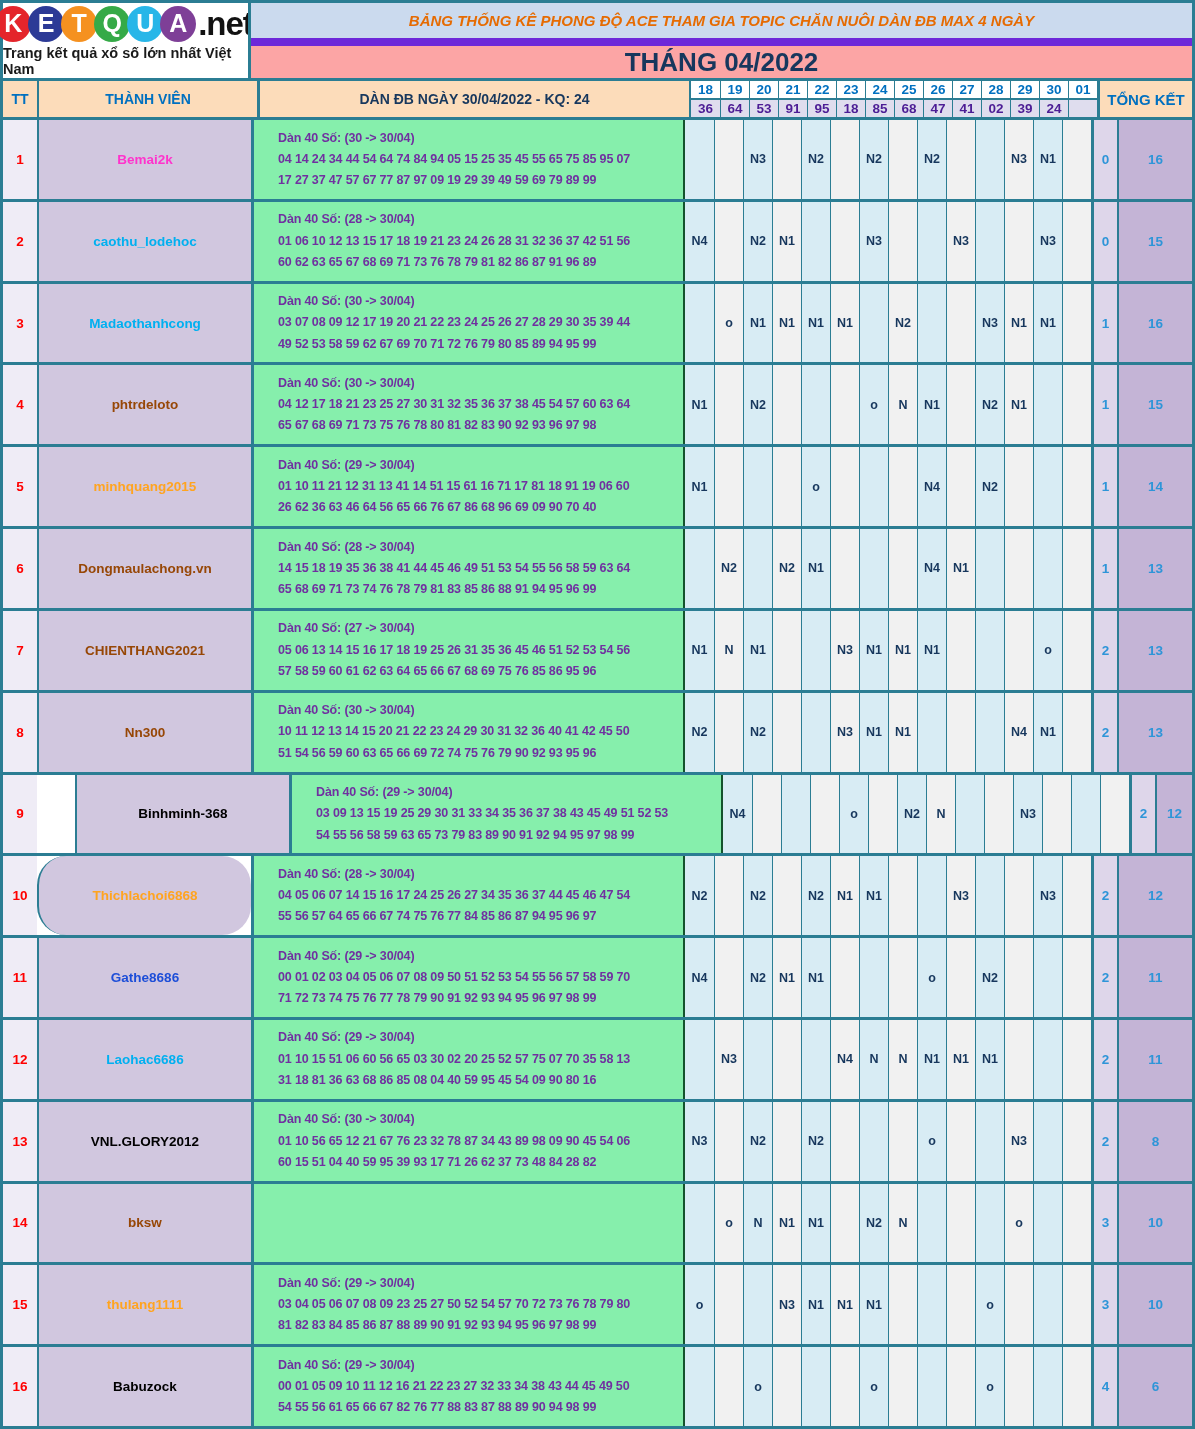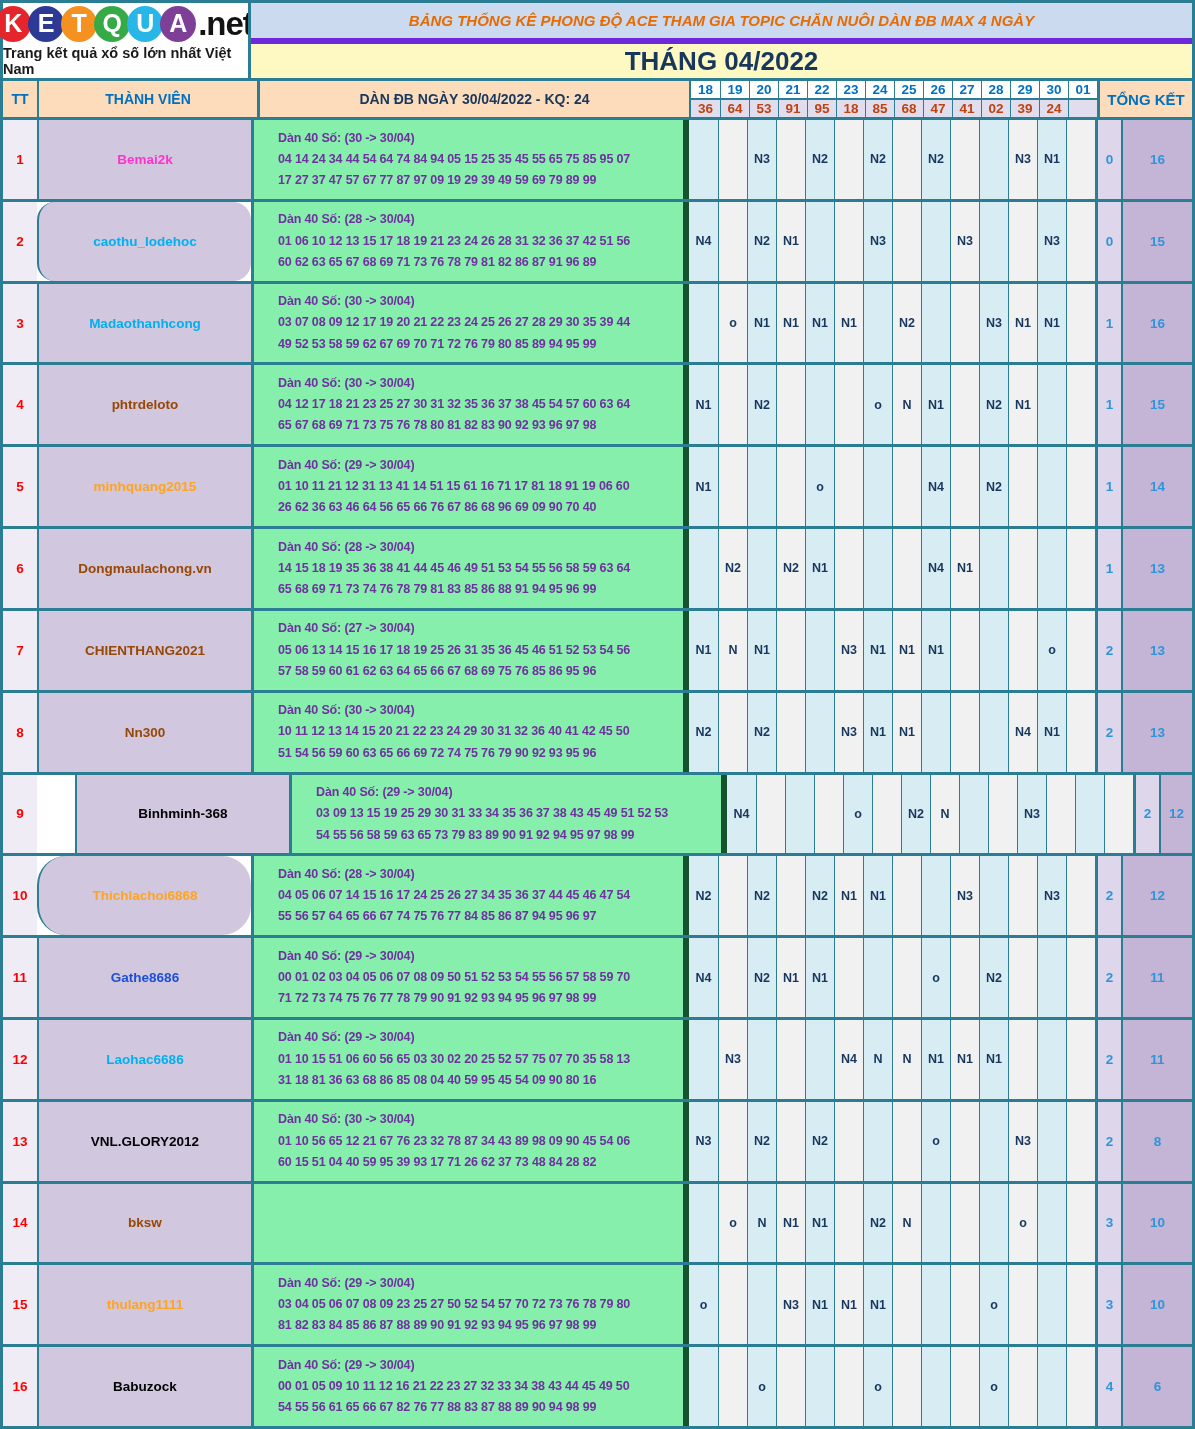--- a/index.html
+++ b/index.html
@@ -21,46 +21,46 @@
   .logo-row { display: flex; align-items: center; }
   .logo-circle {
     width: 36px; height: 36px; border-radius: 50%;
     color: #fff; display: flex; align-items: center; justify-content: center;
     font-size: 25px; margin-left: -3px;
   }
   .logo-net { font-size: 33px; color: #121212; margin-left: 2px; letter-spacing: -1px; }
   .tagline { font-size: 14.5px; color: #1a1a1a; margin-top: 2px; }
   .banners { flex: 1; display: flex; flex-direction: column; border-left: 3px solid #2b7d93; }
   .banner1 { height: 35px; background: #cbdaee; color: #e66b02; display: flex; align-items: center; justify-content: center; font-size: 15px; font-style: italic; }
-  .banner2 { flex: 1; background: #fef9c3; color: #17375d; display: flex; align-items: center; justify-content: center; font-size: 26px; border-top: 6px solid #6d28d9; }
+  .banner2 { flex: 1; background: #fca5a5; color: #17375d; display: flex; align-items: center; justify-content: center; font-size: 26px; border-top: 8px solid #6d28d9; }
   
   .colhead { height: 42px; flex: none; display: flex; border-top: 3px solid #2b7d93; border-bottom: 3px solid #2b7d93; }
   .th { background: #fcdcba; display: flex; align-items: center; justify-content: center; }
   .th-tt { width: 34px; color: #0070c0; font-size: 14px; }
   .th-member { width: 220px; color: #0070c0; font-size: 14px; border-left: 2px solid #2b7d93; }
   .th-dan { width: 432px; color: #17375d; font-size: 14px; border-left: 3px solid #2b7d93; }
   .th-dates { display: flex; border-left: 2px solid #2b7d93; }
   .th-date { width: 29px; display: flex; flex-direction: column; border-left: 1px solid #2b7d93; }
   .th-date:first-child { border-left: none; }
   .th-date-top { flex: 1; background: #ffffff; color: #0070c0; font-size: 13.5px; display: flex; align-items: center; justify-content: center; border-bottom: 2px solid #2b7d93; }
-  .th-date-bot { flex: 1; background: #dfddee; color: #c2410c; font-size: 13.5px; display: flex; align-items: center; justify-content: center; }
+  .th-date-bot { flex: 1; background: #dfddee; color: #4c1d95; font-size: 13.5px; display: flex; align-items: center; justify-content: center; }
   .th-total { flex: 1; border-left: 3px solid #2b7d93; color: #0070c0; font-size: 15px; }
   
   .tbody { flex: 1; display: flex; flex-direction: column; }
   .row { flex: 1; display: flex; border-top: 3px solid #2b7d93; }
   .row:first-child { border-top: none; }
   .c-tt { width: 34px; background: #efecf6; color: #ff0000; font-size: 13.5px; display: flex; align-items: center; justify-content: center; }
   .c-name { width: 214px; background: #d1c7df; border-left: 2px solid #2b7d93; display: flex; align-items: center; justify-content: center; font-size: 13.5px; text-align: center; }
   .c-dan {
     width: 432px; background: #86efac; border-left: 3px solid #2b7d93;
     color: #7030a0; font-size: 12.5px; letter-spacing: -0.15px;
     display: flex; flex-direction: column; justify-content: center;
     padding-left: 24px; line-height: 1.7; white-space: nowrap; overflow: hidden;
   }
-  .c-vals { display: flex; border-left: 6px solid #14532d; }
+  .c-vals { display: flex; border-left: 2px solid #14532d; }
   .c-val { width: 29px; border-left: 1px solid #2b7d93; display: flex; align-items: center; justify-content: center; color: #17375d; font-size: 12.5px; }
   .c-val:first-child { border-left: none; }
   .c-val.lb { background: #d8ecf4; }
   .c-val.w  { background: #f1f1f1; }
   .c-t1 { width: 26px; background: #ded6ea; border-left: 3px solid #2b7d93; color: #2e95d8; font-size: 13.5px; display: flex; align-items: center; justify-content: center; }
   .c-t2 { flex: 1; background: #c4b4d6; border-left: 2px solid #2b7d93; color: #2e95d8; font-size: 13.5px; display: flex; align-items: center; justify-content: center; }
 </style>
 </head>
 <body>
 
@@ -189,21 +189,21 @@
           <div class="c-val w">N3</div>
           <div class="c-val lb">N1</div>
           <div class="c-val w"></div>
         </div>
     <div class="c-t1">0</div>
     <div class="c-t2">16</div>
   </div>
 
   <div class="row">
     <div class="c-tt">2</div>
-    <div class="c-name" style="color: rgb(0, 176, 240); border-radius: 18px;">caothu_lodehoc</div>
+    <div class="c-name" style="color: rgb(0, 176, 240);">caothu_lodehoc</div>
     <div class="c-dan">
       <div>Dàn 40 Số: (28 -&gt; 30/04)</div>
       <div>01 06 10 12 13 15 17 18 19 21 23 24 26 28 31 32 36 37 42 51 56</div>
       <div>60 62 63 65 67 68 69 71 73 76 78 79 81 82 86 87 91 96 89</div>
     </div>
     <div class="c-vals">
           <div class="c-val lb">N4</div>
           <div class="c-val w"></div>
           <div class="c-val lb">N2</div>
           <div class="c-val w">N1</div>

